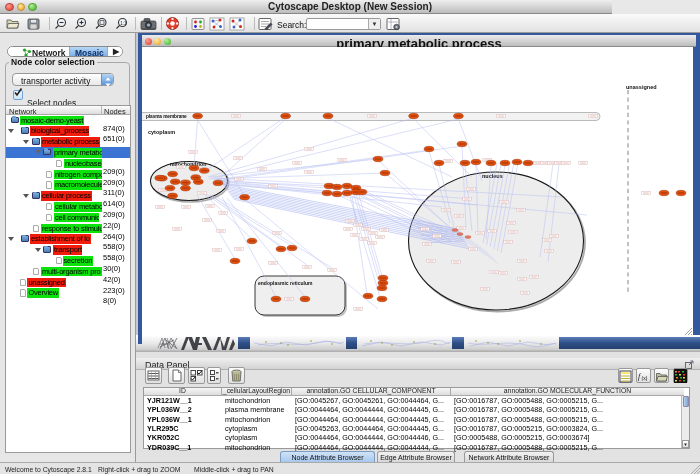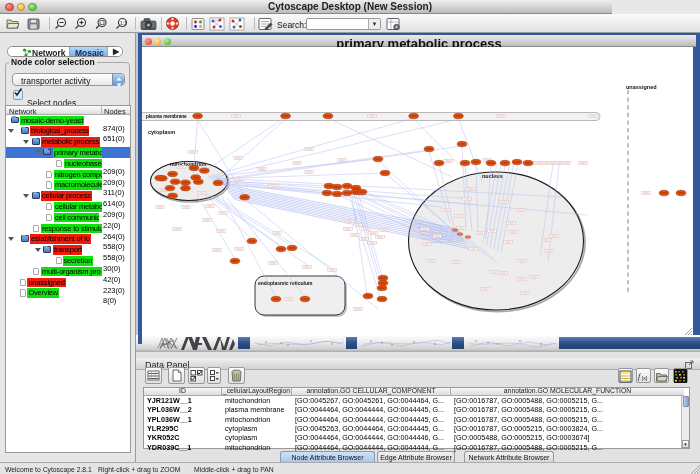--- a/index.html
+++ b/index.html
@@ -20,21 +20,21 @@
 
 #leftpanel{position:absolute;left:0;top:33px;width:136px;height:429px;background:#e6e6e6;border-right:1px solid #9a9a9a;}
 #cp-head{position:absolute;left:0;top:0;width:135px;height:13px;background:linear-gradient(#f2f2f2,#d5d5d5);border-bottom:1px solid #b5b5b5;}
 #cp-head span{position:absolute;left:3px;top:2px;font-size:9px;color:#222;}
 
 #tabs{position:absolute;left:7px;top:13px;width:116px;height:11px;background:#fff;border:1px solid #8a8a8a;border-radius:6px;overflow:hidden;}
 .tabseg{position:absolute;top:0;height:100%;font-size:8.5px;font-weight:bold;color:#222;text-align:center;}
 
 #grpbox{position:absolute;left:5px;top:29px;width:125px;height:47px;border:1px solid #a8a8a8;border-radius:4px;}
 #grplabel{position:absolute;left:9px;top:24px;background:#e6e6e6;padding:0 2px;font-size:8.5px;font-weight:bold;color:#111;}
-#combo{position:absolute;left:12px;top:40px;width:113px;height:13px;background:linear-gradient(#ffffff,#e8e8e8);border:1px solid #999;border-radius:4px;}
+#combo{position:absolute;left:12px;top:40px;width:102px;height:13px;background:linear-gradient(#ffffff,#e8e8e8);border:1px solid #999;border-radius:4px;}
 #combo .ctext{position:absolute;left:8px;top:2px;font-size:8.5px;color:#111;}
 #combo .stepper{position:absolute;right:0px;top:0px;width:12px;height:100%;background:linear-gradient(#b4d4f4,#5e96d8);border-radius:0 4px 4px 0;border-left:1px solid #88a;}
 #chk{position:absolute;left:13px;top:57px;width:10px;height:10px;background:linear-gradient(#eef6ff,#cfe4f7);border:1.5px solid #6f9fd8;border-radius:2px;}
 #chklabel{position:absolute;left:27px;top:57px;font-size:8.5px;color:#111;margin-top:8px;}
 
 #tree{position:absolute;left:5px;top:72px;width:126px;height:348px;background:#fff;border:1px solid #999;}
 #tree-head{position:absolute;left:0;top:0;width:124px;height:9px;background:linear-gradient(#fdfdfd,#ddd);border-bottom:1px solid #aaa;}
 #tree-head .h1{position:absolute;left:3px;top:1px;font-size:7.5px;color:#222;}
 #tree-head .h2{position:absolute;left:98px;top:1px;font-size:7.5px;color:#222;}
 #tree-head .hd{position:absolute;left:95px;top:0;width:1px;height:9px;background:#bbb;}

